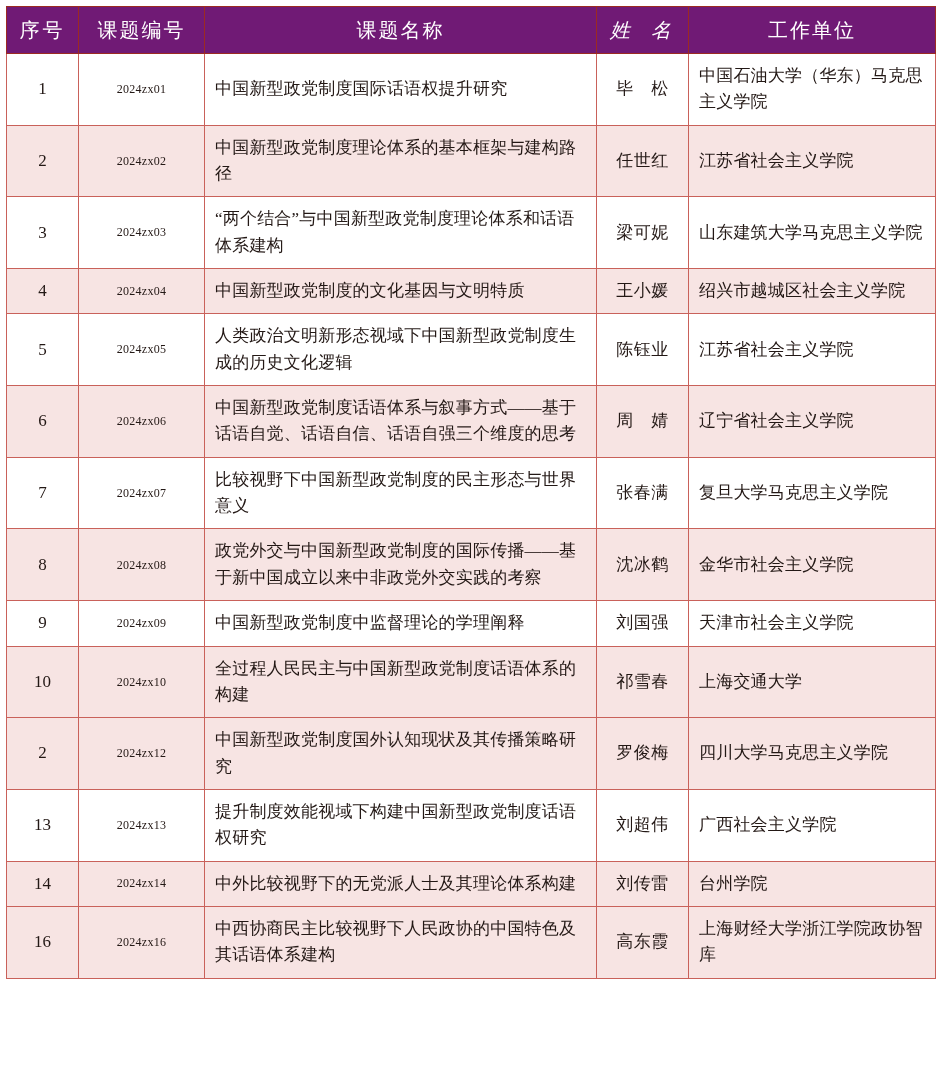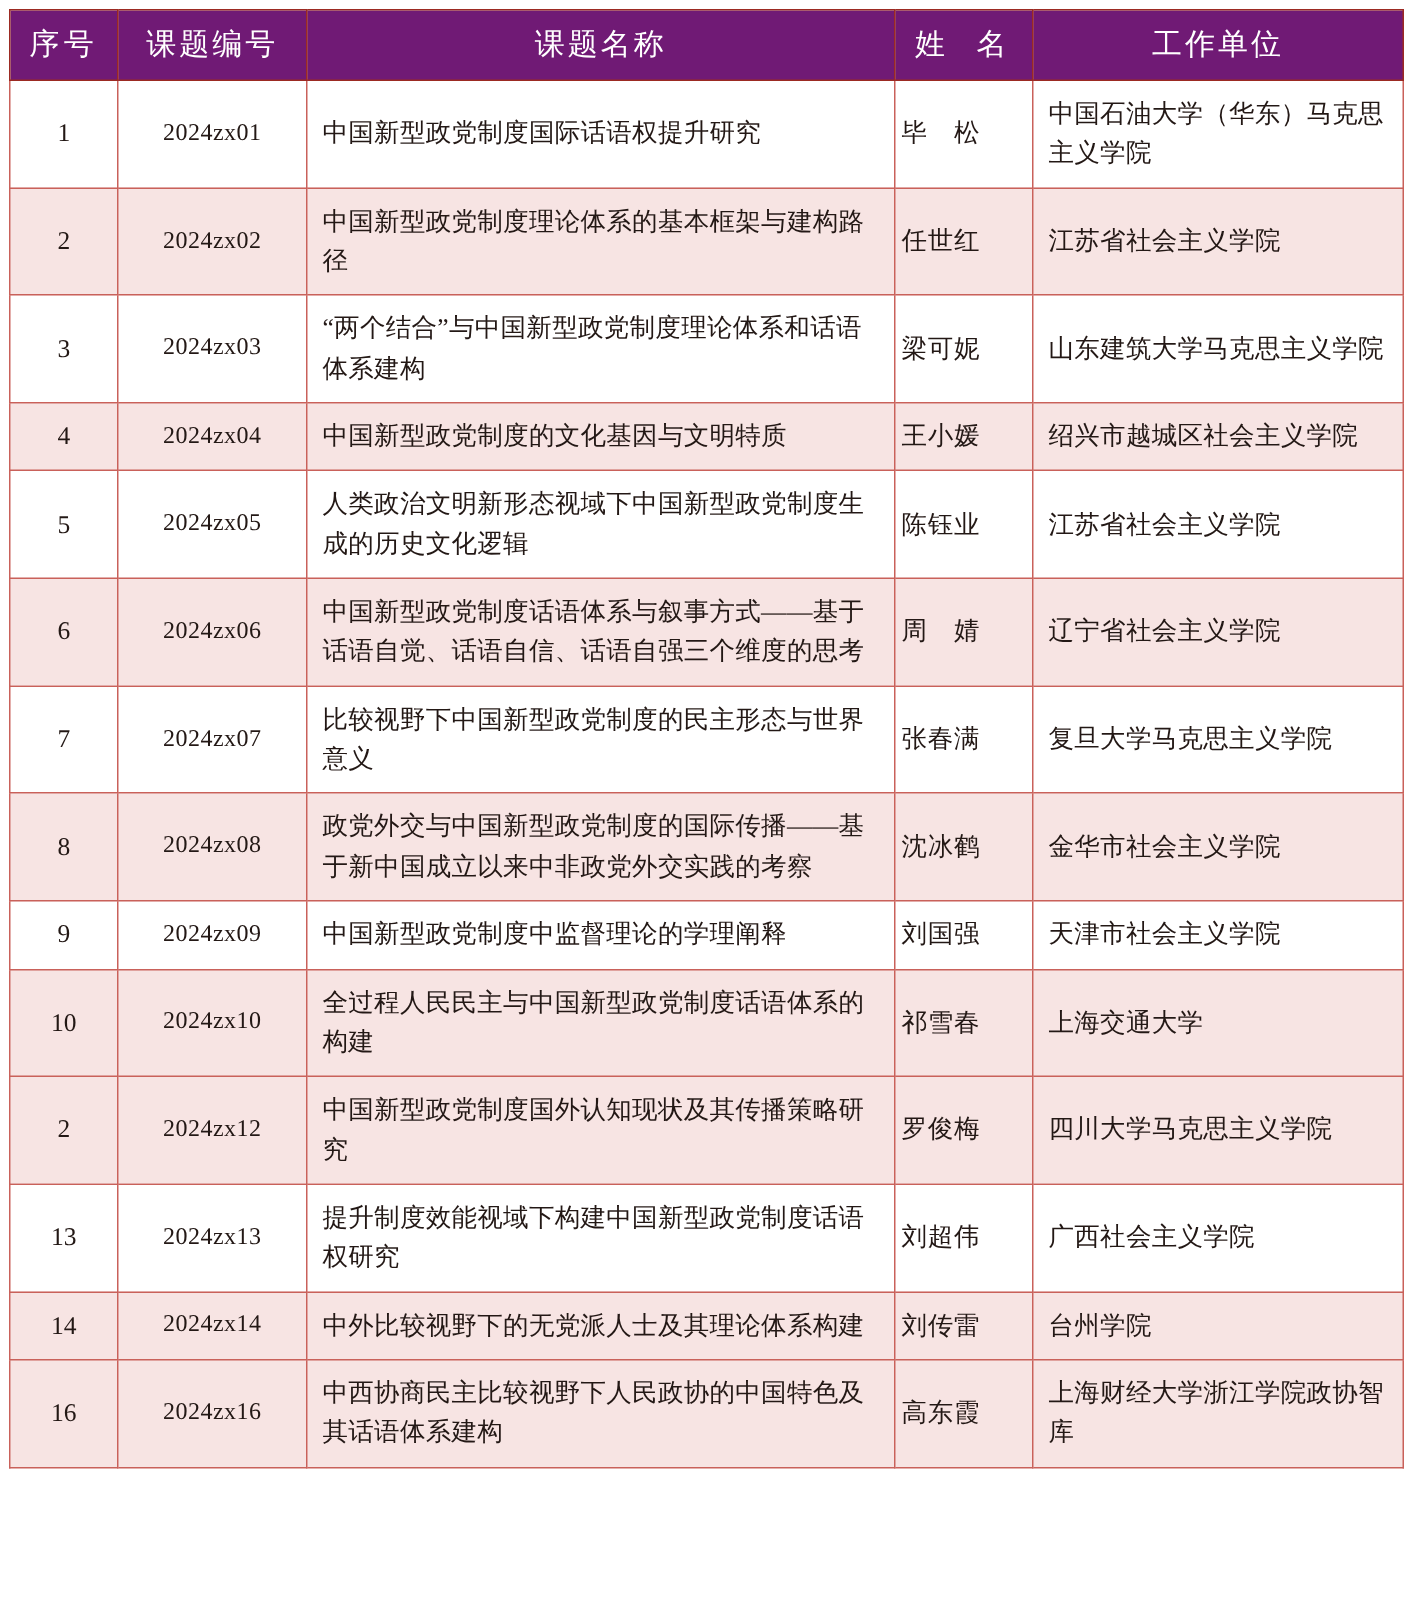--- a/index.html
+++ b/index.html
@@ -34,21 +34,21 @@
     color: #ffffff;
     font-size: 20px;
     font-weight: normal;
     letter-spacing: 2px;
     padding: 10px 4px;
     text-align: center;
     border: 1px solid #9c2a22;
     line-height: 1.3;
   }
   thead th.h-seq { letter-spacing: 3px; }
-  thead th.h-name { letter-spacing: 8px; padding-left: 8px; }
+  thead th.h-name { letter-spacing: 8px; padding-left: 8px; font-style: italic; }
 
   tbody td {
     border: 1px solid #c9615a;
     font-size: 17px;
     line-height: 1.55;
     padding: 9px 10px;
     vertical-align: middle;
   }
   tbody tr.odd td { background: #ffffff; }
   tbody tr.even td { background: #f7e4e3; }
@@ -56,30 +56,31 @@
   td.seq {
     text-align: center;
     font-size: 17px;
     font-family: "Liberation Serif", serif;
     padding-left: 2px;
     padding-right: 2px;
   }
   td.code {
     text-align: center;
     font-family: "Liberation Serif", serif;
-    font-size: 16px;
+    font-size: 12px;
     letter-spacing: 0.3px;
     padding-left: 2px;
     padding-right: 2px;
   }
   td.title {
     text-align: left;
     letter-spacing: 0.2px;
   }
   td.name {
+    text-align: center;
     white-space: pre;
     letter-spacing: 0.5px;
     padding-left: 4px;
     padding-right: 4px;
   }
   td.org {
     text-align: left;
     letter-spacing: 0.2px;
   }
 </style>

